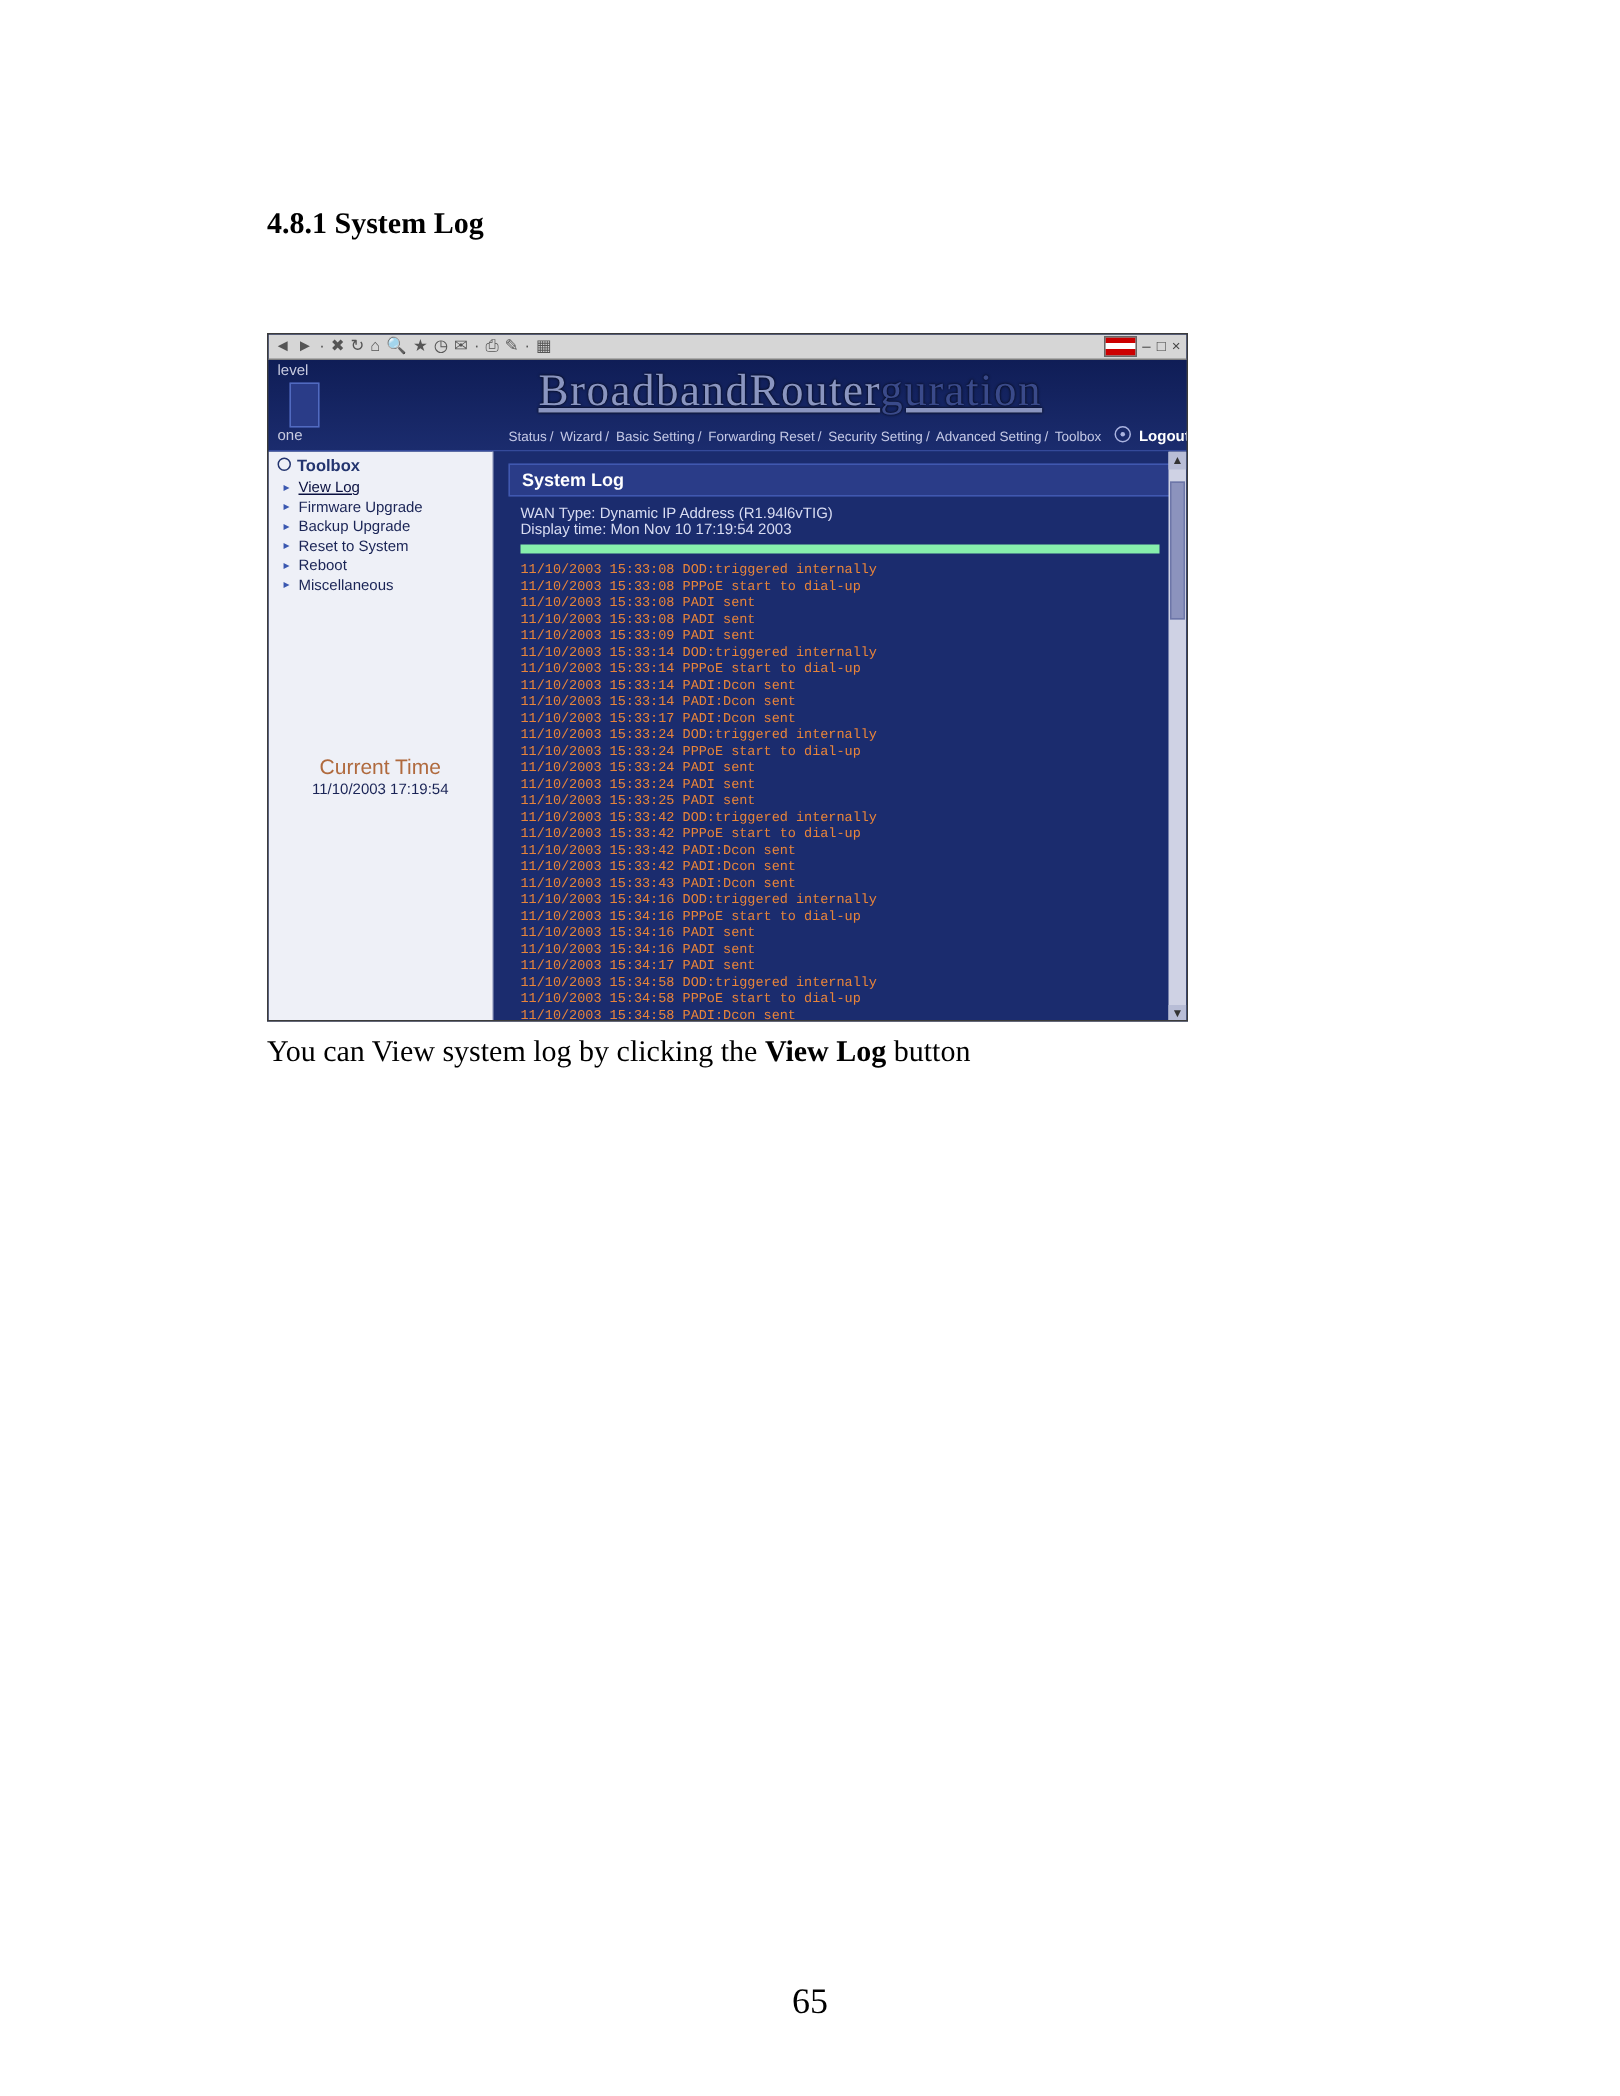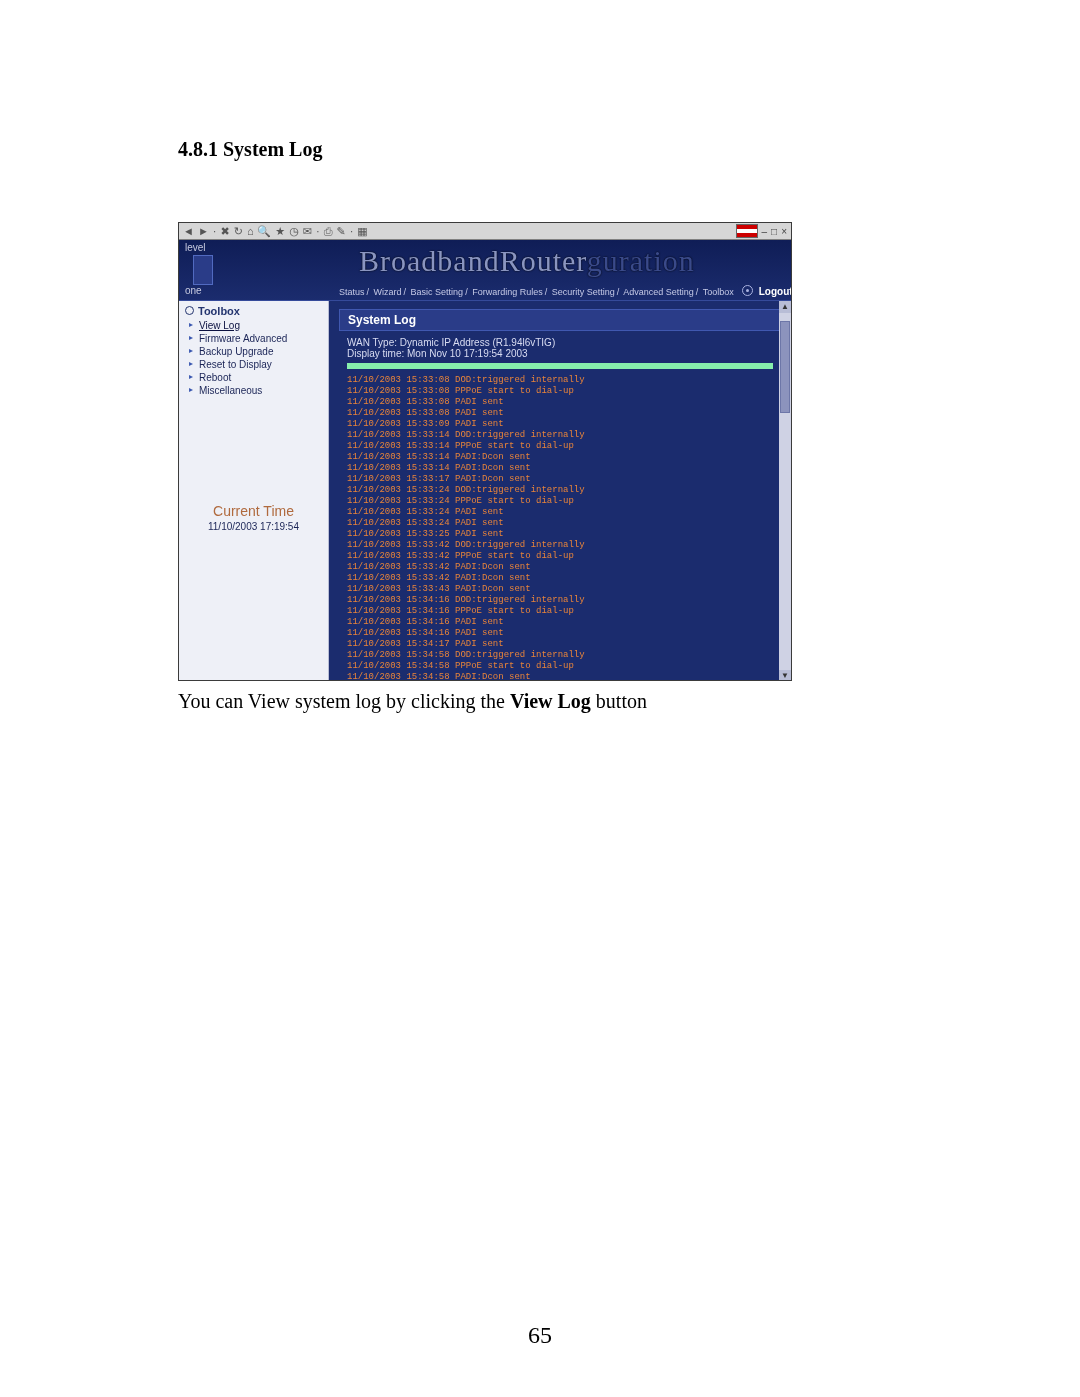--- a/index.html
+++ b/index.html
@@ -80,20 +80,21 @@
   }
   .brand {
     position: absolute;
     left: 180px;
     top: 4px;
     font-family: "Times New Roman", serif;
     font-size: 30px;
     letter-spacing: 1px;
     color: #8a95c0;
     text-shadow: 0 0 2px #000;
+    text-decoration: underline;
   }
   .brand .ghost {
     color: #3a4a8a;
   }
   .topnav {
     position: absolute;
     left: 160px;
     bottom: 3px;
     font-size: 9px;
     color: #c5c9e6;
@@ -299,37 +300,37 @@
         <div class="tower"></div>
         <div>one</div>
       </div>
       <div class="brand">
         <span>BroadbandRouter</span><span class="ghost">guration</span>
       </div>
       <div class="topnav">
         <span>Status</span><span class="sep">/</span>
         <span>Wizard</span><span class="sep">/</span>
         <span>Basic Setting</span><span class="sep">/</span>
-        <span>Forwarding Rules</span><span class="sep">/</span>
+        <span>Forwarding Reset</span><span class="sep">/</span>
         <span>Security Setting</span><span class="sep">/</span>
         <span>Advanced Setting</span><span class="sep">/</span>
         <span>Toolbox</span>
         <span class="logo-dot"></span>
         <span class="logout">Logout</span>
       </div>
     </div>
 
     <div class="bodyrow">
 
       <div class="sidebar">
         <div class="group-title">Toolbox</div>
         <div class="item selected">View Log</div>
-        <div class="item">Firmware Advanced</div>
+        <div class="item">Firmware Upgrade</div>
         <div class="item">Backup Upgrade</div>
-        <div class="item">Reset to Display</div>
+        <div class="item">Reset to System</div>
         <div class="item">Reboot</div>
         <div class="item">Miscellaneous</div>
 
         <div class="time-block">
           <div class="time-label">Current Time</div>
           <div class="time-value">11/10/2003 17:19:54</div>
         </div>
       </div>
 
       <div class="main">

